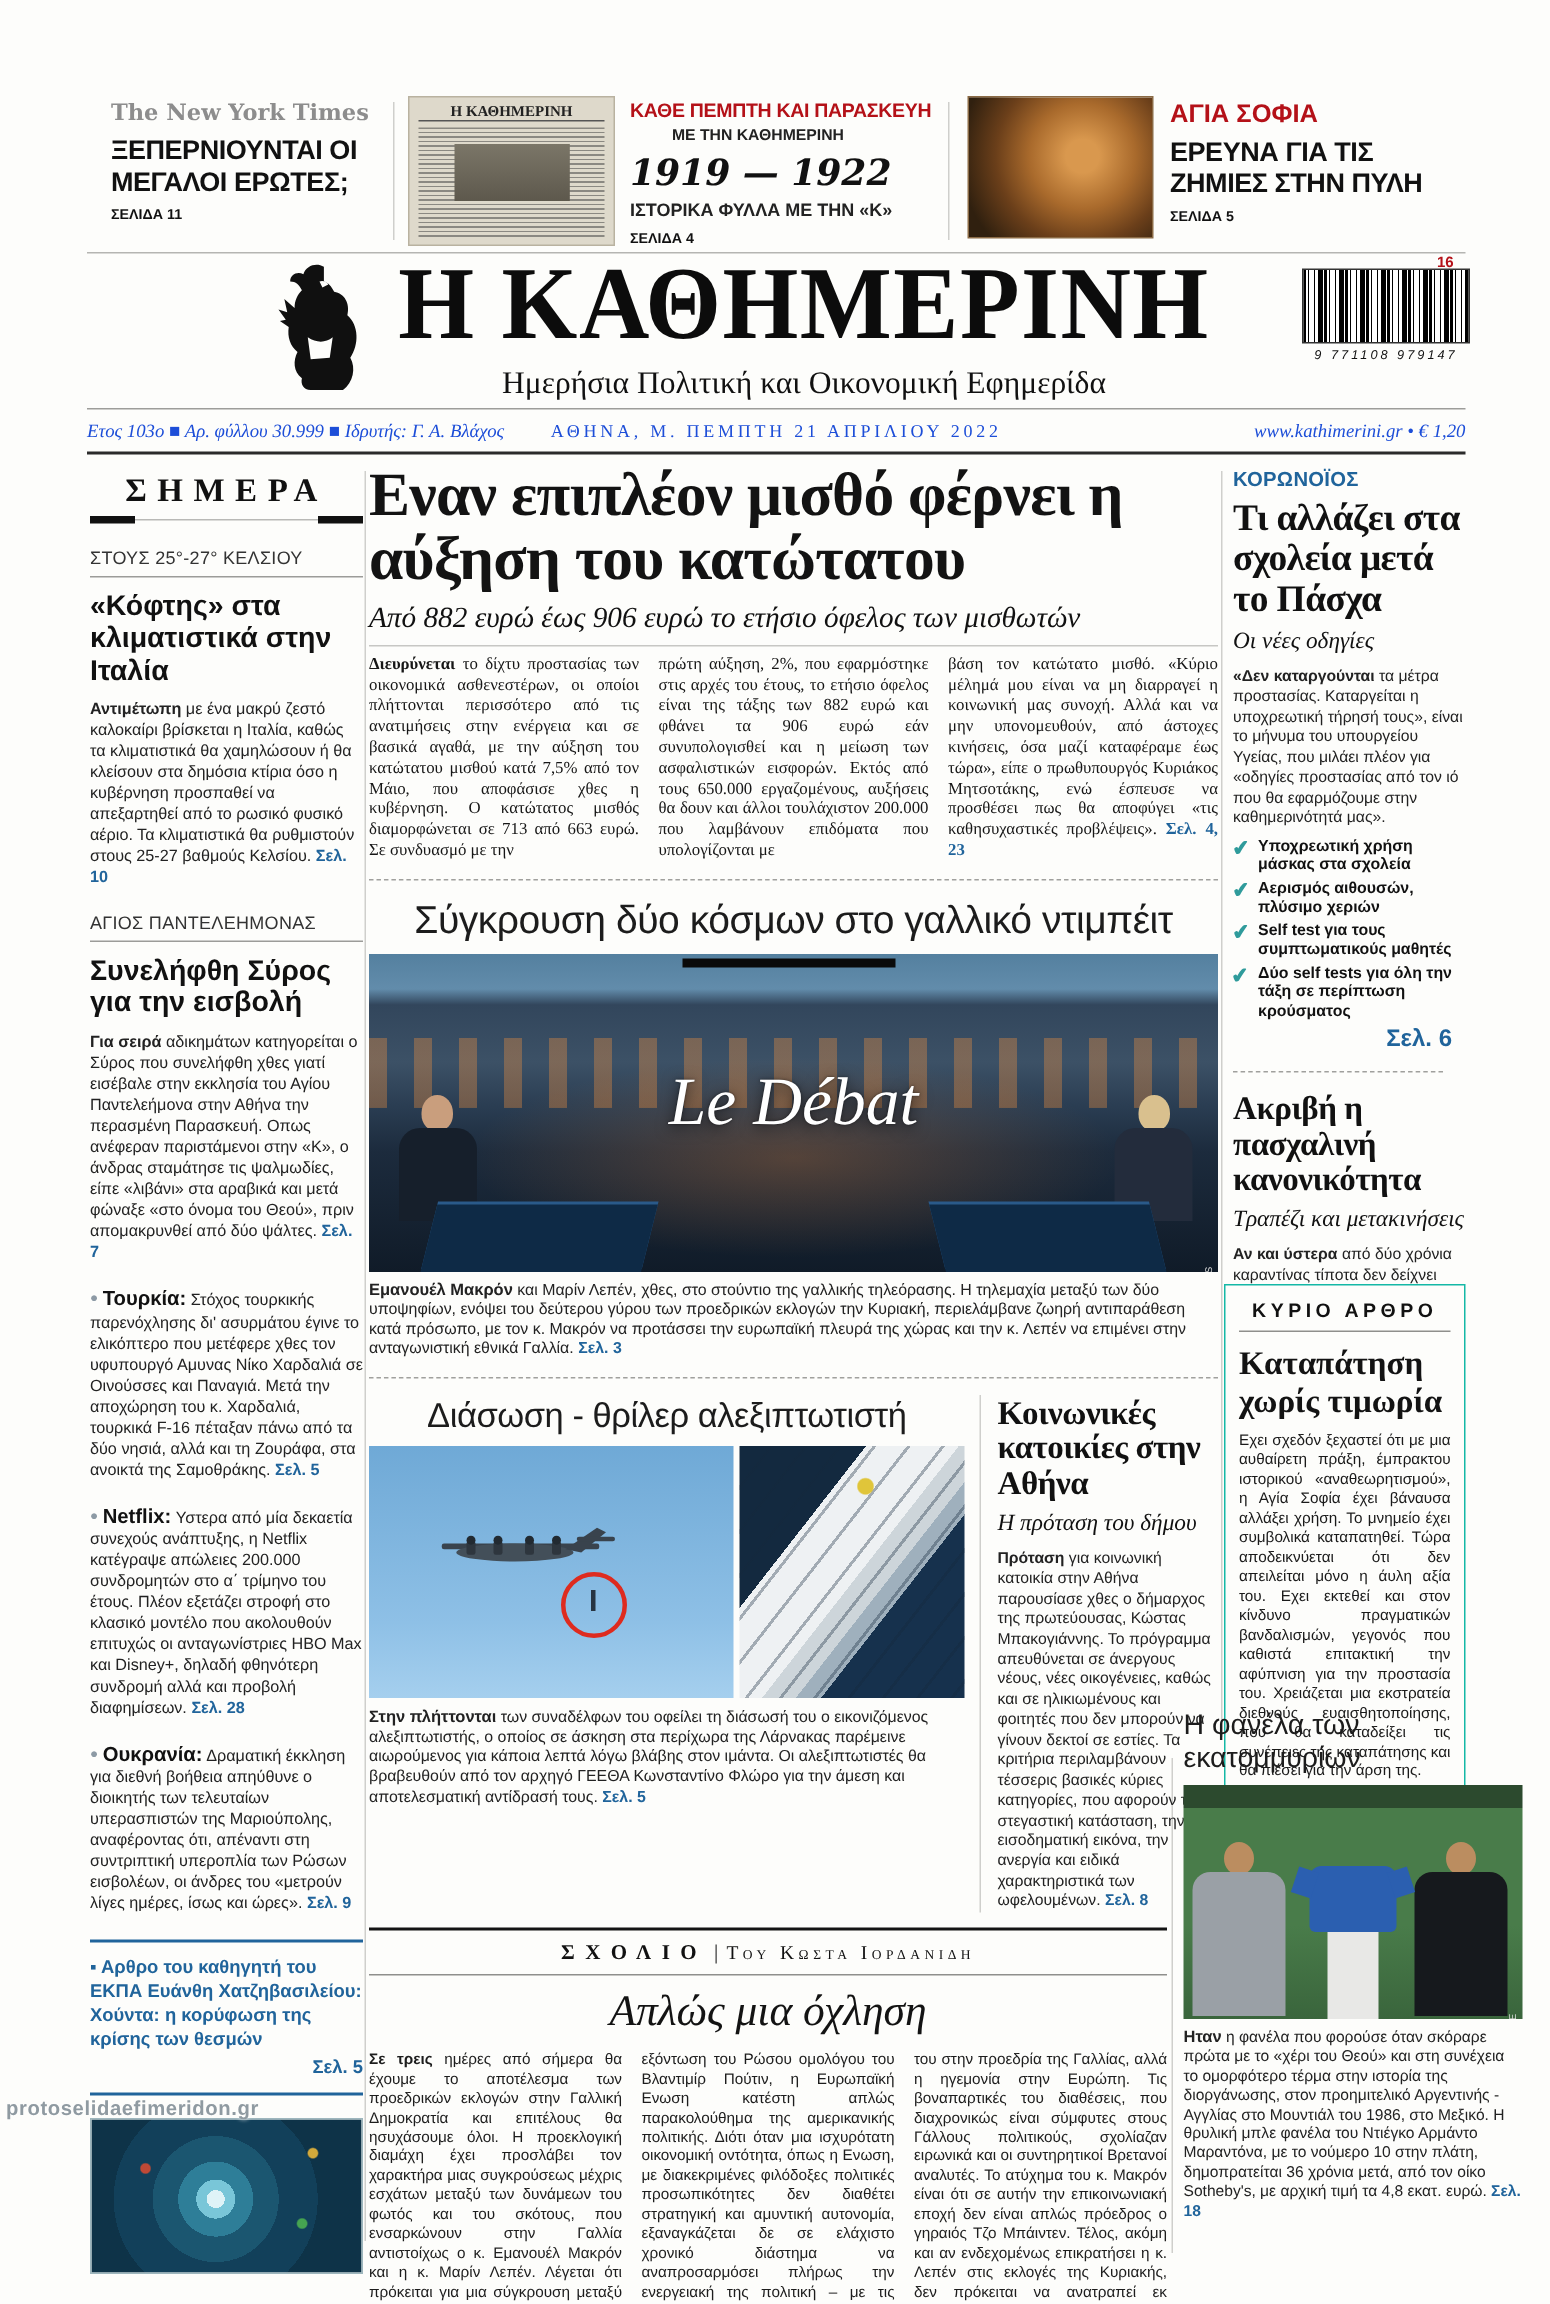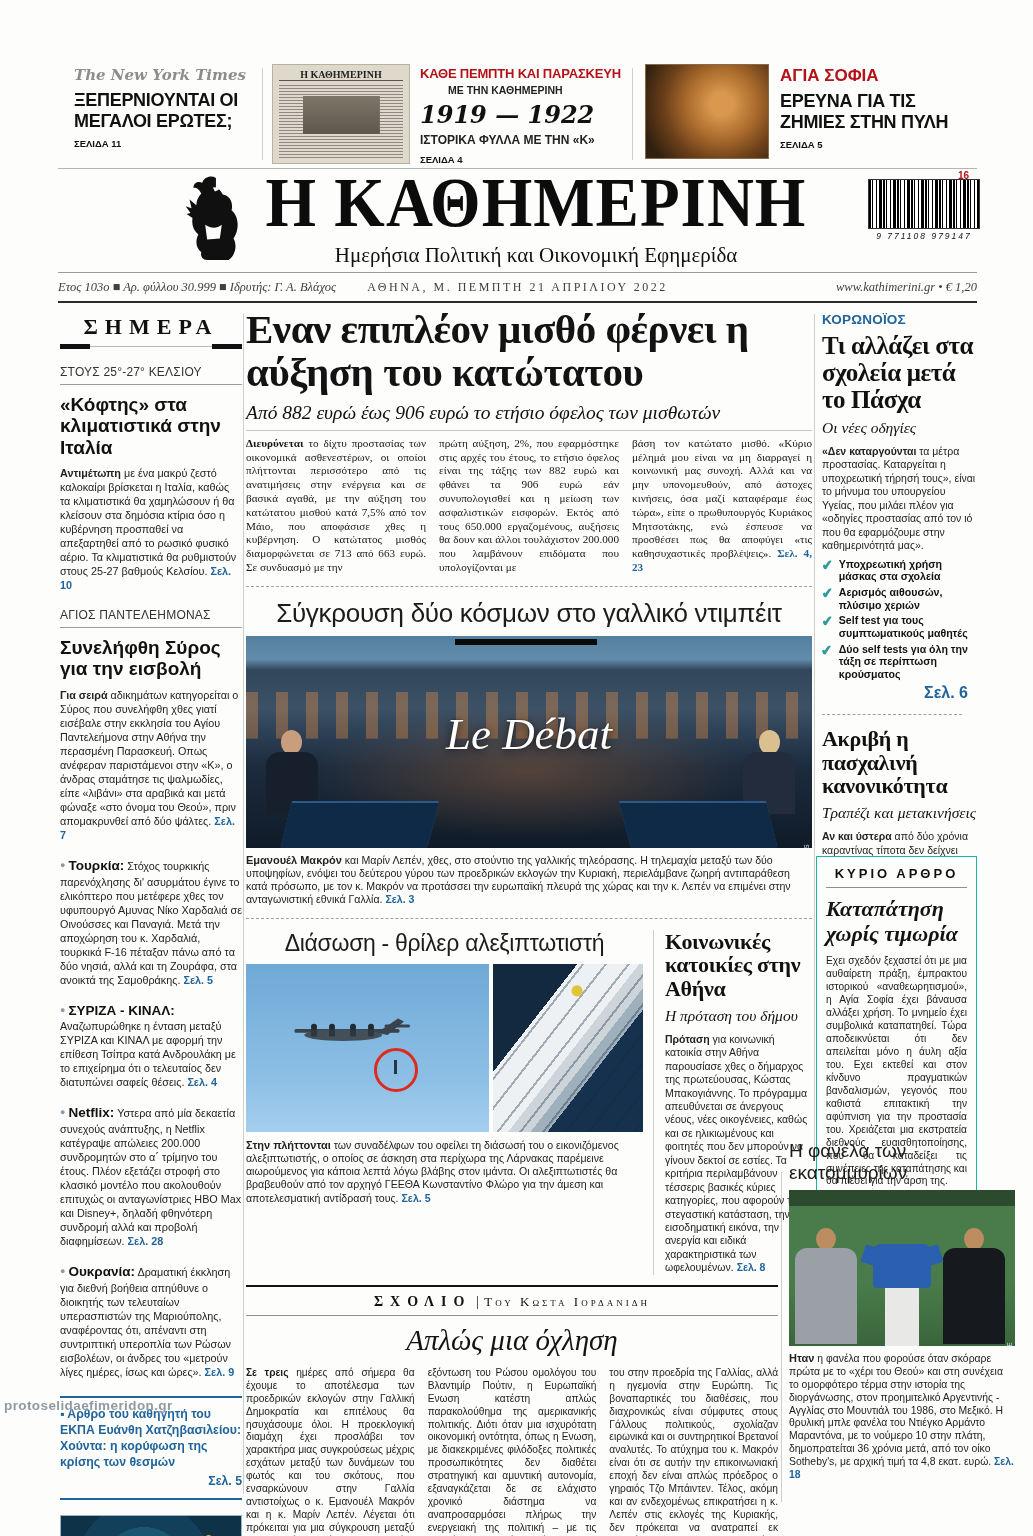--- a/index.html
+++ b/index.html
@@ -8,21 +8,21 @@
     position:relative; width:1033px; height:1536px; margin:0 auto;
     background:#fdfdfb; color:#151515; overflow:hidden;
     font-family:"Liberation Sans", sans-serif;
   }
   .serif { font-family:"Liberation Serif", serif; }
   .pg { color:#20649b; font-weight:700; }
   .vr { position:absolute; width:1px; background:#cfcfcc; }
 
   
   .teaser-nyt { position:absolute; left:74px; top:66px; width:186px; }
-  .nyt-logo { font-family:"DejaVu Serif", serif; font-weight:700; font-style:italic;
+  .nyt-logo { font-family:"DejaVu Serif", serif; font-weight:700; 
               color:#8d8d8d; font-size:15px; margin-bottom:6px; }
   .teaser-h { font-weight:700; font-size:18px; line-height:1.14; letter-spacing:-0.3px; color:#111; }
   .teaser-pg { font-size:9.5px; font-weight:700; margin-top:7px; color:#111; }
   .strip-div1 { left:262px; top:68px; height:92px; }
   .strip-div2 { left:632px; top:68px; height:92px; }
   .np-thumb { position:absolute; left:272px; top:64px; width:138px; height:100px;
       background:#ded9cb; border:1px solid #b9b2a0; overflow:hidden; }
   .np-thumb .np-title { display:block; text-align:center; font-family:"Liberation Serif",serif;
       font-weight:700; font-size:10px; border-bottom:1px solid #555; margin:4px 6px 2px; color:#222;}
   .np-cols { position:absolute; left:6px; right:6px; top:20px; bottom:4px;
@@ -52,21 +52,21 @@
   .barcode-wrap { position:absolute; left:868px; top:179px; width:112px;font-style:italic; }
   .barcode { height:50px; background:repeating-linear-gradient(90deg,
       #000 0 2px, #fff 2px 3px, #000 3px 4px, #fff 4px 7px, #000 7px 8px, #fff 8px 10px,
       #000 10px 13px, #fff 13px 14px); border:1px solid #333; }
   .barcode-num { font-size:8.5px; letter-spacing:2px; text-align:center; margin-top:2px; color:#111; }
   .issue-corner { position:absolute; left:958px; top:170px; color:#b41118; font-weight:700; font-size:10px; }
   .mast-sub { position:absolute; left:250px; top:243px; width:572px; text-align:center;
       font-family:"Liberation Serif", serif; font-size:21px; color:#111; }
   .rule-light { position:absolute; left:58px; right:56px; top:272px; border-top:1px solid #9d9d9a; }
   .dateline { position:absolute; left:58px; right:56px; top:277px; height:21px;
-      display:flex; align-items:center; font-family:"Liberation Serif",serif; font-size:12.5px; color:#404040; }
+      display:flex; align-items:center; font-family:"Liberation Serif",serif; font-size:12.5px; color:#1d4ed8; }
   .dl-left { flex:1; font-style:italic; }
   .dl-center { flex:1.2; text-align:center; letter-spacing:2.5px; font-size:12px; }
   .dl-right { flex:1; text-align:right; font-style:italic; }
   .rule-heavy { position:absolute; left:58px; right:56px; top:301px; border-top:2px solid #2b2b2b; }
 
   
   .sidebar { position:absolute; left:60px; top:314px; width:182px; }
   .simera { text-align:center; font-family:"Liberation Serif",serif; font-weight:700;
       font-size:22px; letter-spacing:7px; color:#111; }
   .simera-rule { height:5px; margin-top:4px;
@@ -179,21 +179,21 @@
   .check-item { display:flex; gap:5px; margin-bottom:3px; }
   .check { color:#2f9b9b; font-weight:900; font-size:14px; line-height:1; transform:rotate(-6deg); }
   .check-item span.t { font-weight:700; font-size:10.6px; line-height:1.2; color:#111; }
   .pg-right { text-align:right; margin:3px 10px 0 0; }
   .dashes-sm { border-top:1.5px dashed #a0a09d; margin:12px 0 12px; width:90%; }
 
   .edbox { position:absolute; left:816px; top:856px; width:161px; border:1px solid #14b8a6;
       padding:9px 9px 10px; background:#fdfdfb; }
   .edbox .lbl { text-align:center; font-weight:700; font-size:13px; letter-spacing:3px;
       color:#111; border-bottom:1px solid #8f8f8c; padding-bottom:6px; margin-bottom:9px; }
-  .edbox h2 { font-family:"Liberation Serif",serif; font-style:italic; font-weight:700;
+  .edbox h2 { font-family:"Liberation Serif",serif; font-weight:700;
       font-size:22px; line-height:1.12; color:#131313; margin-bottom:9px; }
   .edbox p { font-size:10.2px; line-height:1.27; text-align:justify; color:#1a1a1a; font-weight:500; }
 
   
   .jersey { position:absolute; left:789px; top:1140px; width:226px; }
   .jersey-h2 { font-size:19px; font-weight:400; color:#1c1c1c; margin-bottom:6px; }
   .jersey-photo { position:relative; height:156px; overflow:hidden;
       background:linear-gradient(180deg,#2c4a2e 0 10%,#497c4a 10% 60%,#3a653c 100%); }
   .j-fig { position:absolute; bottom:0; width:62px; height:118px; }
   .j-fig .head { width:20px; height:22px; border-radius:50%; margin:0 auto; background:#bb8d60; }
@@ -278,21 +278,20 @@
     </div>
 
     <div>
       <div class="sb-kicker">ΑΓΙΟΣ ΠΑΝΤΕΛΕΗΜΟΝΑΣ</div>
       <div class="sb-h3">Συνελήφθη Σύρος για την εισβολή</div>
       <p class="sb-p"><b>Για σειρά</b> <span>αδικημάτων κατηγορείται ο Σύρος που συνελήφθη χθες γιατί εισέβαλε στην εκκλησία του Αγίου Παντελεήμονα στην Αθήνα την περασμένη Παρασκευή. Οπως ανέφεραν παριστάμενοι στην «Κ», ο άνδρας σταμάτησε τις ψαλμωδίες, είπε «λιβάνι» στα αραβικά και μετά φώναξε «στο όνομα του Θεού», πριν απομακρυνθεί από δύο ψάλτες.</span> <span class="pg">Σελ. 7</span></p>
     </div>
 
     <p class="sb-brief"><span class="dot">●</span><span class="bl">Τουρκία:</span> <span>Στόχος τουρκικής παρενόχλησης δι' ασυρμάτου έγινε το ελικόπτερο που μετέφερε χθες τον υφυπουργό Αμυνας Νίκο Χαρδαλιά σε Οινούσσες και Παναγιά. Μετά την αποχώρηση του κ. Χαρδαλιά, τουρκικά F-16 πέταξαν πάνω από τα δύο νησιά, αλλά και τη Ζουράφα, στα ανοικτά της Σαμοθράκης.</span> <span class="pg">Σελ. 5</span></p>
 
-    <p class="sb-brief"><span class="dot">●</span><span class="bl">ΣΥΡΙΖΑ - ΚΙΝΑΛ:</span> <span>Αναζωπυρώθηκε η ένταση μεταξύ ΣΥΡΙΖΑ και ΚΙΝΑΛ με αφορμή την επίθεση Τσίπρα κατά Ανδρουλάκη με το επιχείρημα ότι ο τελευταίος δεν διατυπώνει σαφείς θέσεις.</span> <span class="pg">Σελ. 4</span></p>
 
     <p class="sb-brief"><span class="dot">●</span><span class="bl">Netflix:</span> <span>Υστερα από μία δεκαετία συνεχούς ανάπτυξης, η Netflix κατέγραψε απώλειες 200.000 συνδρομητών στο α΄ τρίμηνο του έτους. Πλέον εξετάζει στροφή στο κλασικό μοντέλο που ακολουθούν επιτυχώς οι ανταγωνίστριες HBO Max και Disney+, δηλαδή φθηνότερη συνδρομή αλλά και προβολή διαφημίσεων.</span> <span class="pg">Σελ. 28</span></p>
 
     <p class="sb-brief"><span class="dot">●</span><span class="bl">Ουκρανία:</span> <span>Δραματική έκκληση για διεθνή βοήθεια απηύθυνε ο διοικητής των τελευταίων υπερασπιστών της Μαριούπολης, αναφέροντας ότι, απέναντι στη συντριπτική υπεροπλία των Ρώσων εισβολέων, οι άνδρες του «μετρούν λίγες ημέρες, ίσως και ώρες».</span> <span class="pg">Σελ. 9</span></p>
 
     <div class="blue-note">
       <span>▪</span>
       <span>Αρθρο του καθηγητή του ΕΚΠΑ Ευάνθη Χατζηβασιλείου: Χούντα: η κορύφωση της κρίσης των θεσμών</span>
       <span class="pg-r">Σελ. 5</span>
     </div>

